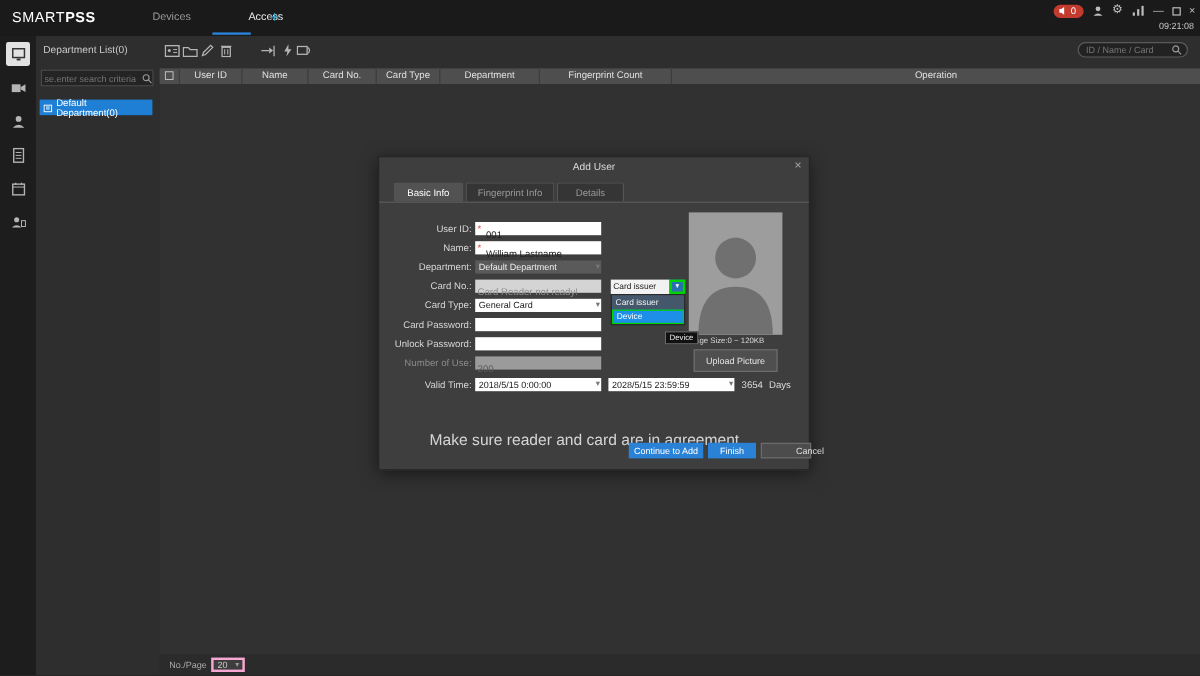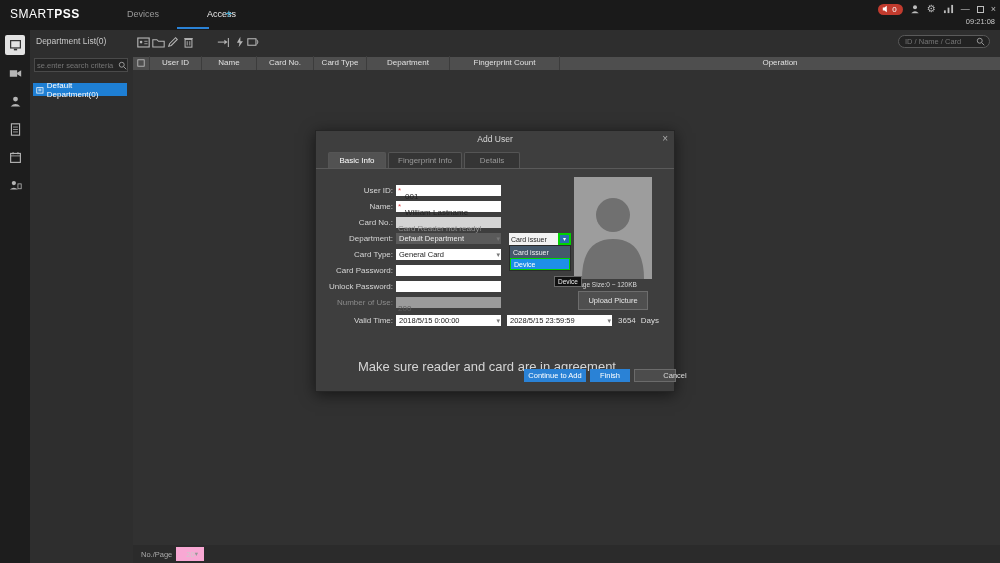--- a/index.html
+++ b/index.html
@@ -36,21 +36,21 @@
   .tool-ico{position:absolute;top:35px;width:14px;height:14px;display:flex;align-items:center;justify-content:center;}
   .top-search{position:absolute;right:10px;top:35px;width:92px;height:13px;border:1px solid #5a5a5a;border-radius:7px;background:#222;display:flex;align-items:center;padding:0 4px;}
   .top-search input{flex:1;min-width:0;background:transparent;border:0;outline:0;color:#aaa;font-size:7.5px;}
 
   
   .thead{position:absolute;left:133px;top:57px;right:0;height:13px;background:#4e4e4e;display:flex;align-items:center;}
   .th{color:#e0e0e0;font-size:8px;text-align:center;border-right:1px solid #3c3c3c;height:15px;line-height:13px;overflow:hidden;}
   .tbody{position:absolute;left:133px;top:70px;right:0;bottom:18px;background:#313131;}
   .pagebar{position:absolute;left:133px;bottom:0;right:0;height:18px;background:#2b2b2b;display:flex;align-items:center;gap:4px;padding-left:8px;}
   .pagebar .lbl{color:#a9a9a9;font-size:7.5px;}
-  .pagesel{width:28px;height:12px;background:#3d3d3d;border:7px solid #f9a8d4;color:#ccc;font-size:7.5px;display:flex;align-items:center;justify-content:space-between;padding:0 3px;}
+  .pagesel{width:28px;height:12px;background:#3d3d3d;border:2px solid #f9a8d4;color:#ccc;font-size:7.5px;display:flex;align-items:center;justify-content:space-between;padding:0 3px;}
 
   
   .dialog{position:absolute;left:315px;top:130px;width:360px;height:262px;background:#3e3e3e;border:1px solid #252525;box-shadow:0 3px 14px rgba(0,0,0,.55);}
   .dlg-title{position:absolute;left:0;top:0;width:100%;height:16px;text-align:center;color:#d8d8d8;font-size:8.5px;line-height:16px;}
   .dlg-close{position:absolute;right:6px;top:2px;color:#aaa;font-size:10px;line-height:12px;}
   .dtab{position:absolute;top:21px;height:16px;font-size:8px;display:flex;align-items:center;justify-content:center;border:1px solid #555;border-bottom:0;border-radius:2px 2px 0 0;}
   .dtab.on{background:#525252;color:#fff;}
   .dtab.off{background:#353535;color:#999;}
   .dlg-divider{position:absolute;left:0;top:37px;width:100%;height:1px;background:#5a5a5a;}
   .form{position:absolute;left:8px;top:54px;width:240px;}
@@ -274,29 +274,29 @@
     <div class="form">
       <div class="frow">
         <span class="flabel">User ID:</span>
         <span class="fbox"><span class="star">*</span><input class="star-pad" value="001" style=""></span>
       </div>
       <div class="frow">
         <span class="flabel">Name:</span>
         <span class="fbox"><span class="star">*</span><input class="star-pad" value="William Lastname" style=""></span>
       </div>
       <div class="frow">
-        <span class="flabel">Card No.:</span>
-        <span class="fbox gray"><input placeholder="Card Reader not ready!" style=""></span>
-      </div>
-      <div class="frow">
         <span class="flabel">Department:</span>
         <span class="dsel dark">
             <span>Default Department</span>
             <span class="arr">▾</span>
           </span>
+      </div>
+      <div class="frow">
+        <span class="flabel">Card No.:</span>
+        <span class="fbox gray"><input placeholder="Card Reader not ready!" style=""></span>
       </div>
       <div class="frow">
         <span class="flabel">Card Type:</span>
         <span class="dsel light">
             <span>General Card</span>
             <span class="arr">▾</span>
           </span>
       </div>
       <div class="frow">
         <span class="flabel">Card Password:</span>

